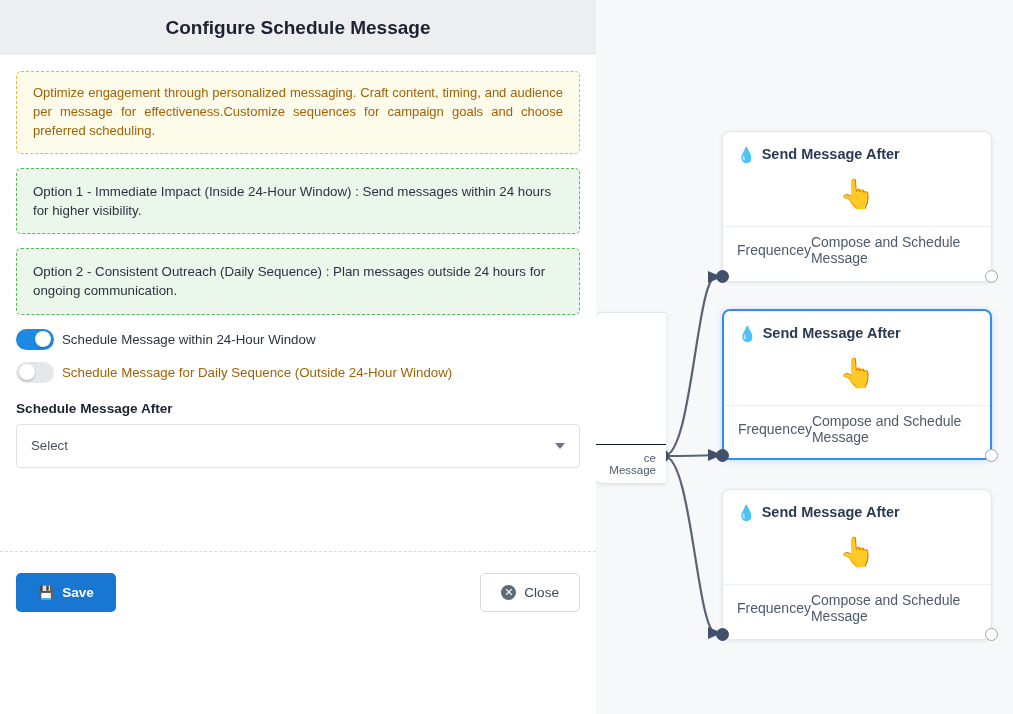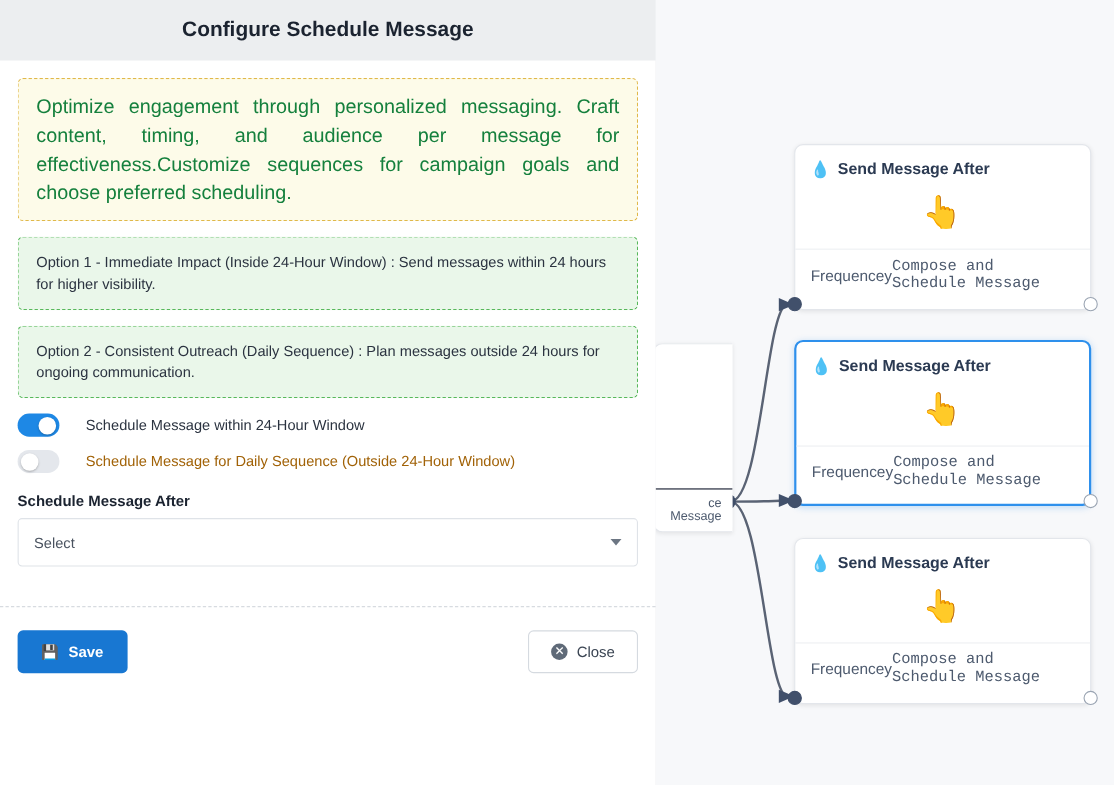--- a/index.html
+++ b/index.html
@@ -67,21 +67,21 @@
   .node-foot {
     border-top: 1px solid #edeff2;
     display: flex;
     align-items: center;
     justify-content: space-between;
     padding: 7px 14px;
     font-size: 14px;
     color: #4d5a6e;
   }
   .node-foot .freq { }
-  .node-foot .compose { margin-left: auto; margin-right: 8px; font-family: Liberation Mono, monospace; }
+  .node-foot .compose { margin-left: auto; margin-right: 8px; }
 
   .port {
     position: absolute;
     width: 13px; height: 13px;
     border-radius: 50%;
     background: #ffffff;
     border: 1.6px solid #9aa4b2;
   }
   .port.filled {
     background: #41506b;
@@ -129,40 +129,40 @@
     color: #1b2330;
   }
   .panel-body {
     padding: 16px 16px 0 16px;
   }
   .callout {
     border: 1px dashed #e0b84a;
     background: #fdfbe9;
     border-radius: 5px;
     padding: 12px 16px;
-    font-size: 18px;
+    font-size: 13px;
     line-height: 1.45;
-    color: #15803d;
+    color: #a16207;
     text-align: justify;
     margin-bottom: 14px;
   }
   .option {
     border: 1px dashed #57b85a;
     background: #eaf7ea;
     border-radius: 5px;
     padding: 13px 16px;
     font-size: 13.3px;
     line-height: 1.45;
     color: #2b3340;
     margin-bottom: 14px;
   }
   .toggle-row {
     display: flex;
     align-items: center;
-    gap: 24px;
+    gap: 8px;
     margin: 0 0 12px 0;
   }
   .switch {
     width: 38px; height: 21px;
     border-radius: 11px;
     position: relative;
     flex: 0 0 auto;
   }
   .switch.on { background: #1e88e5; }
   .switch.off { background: #e4e7ec; }

